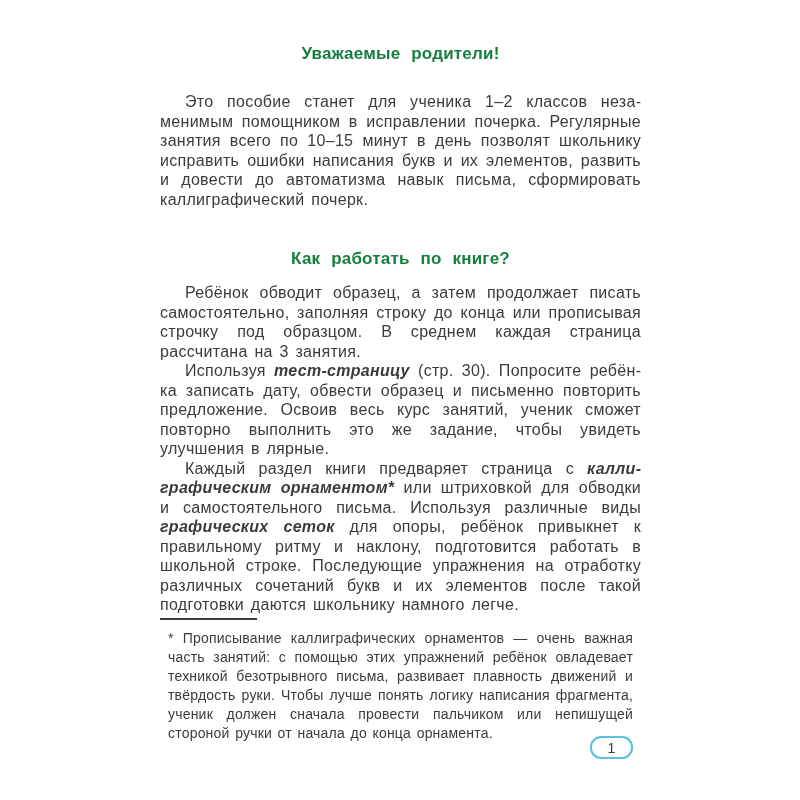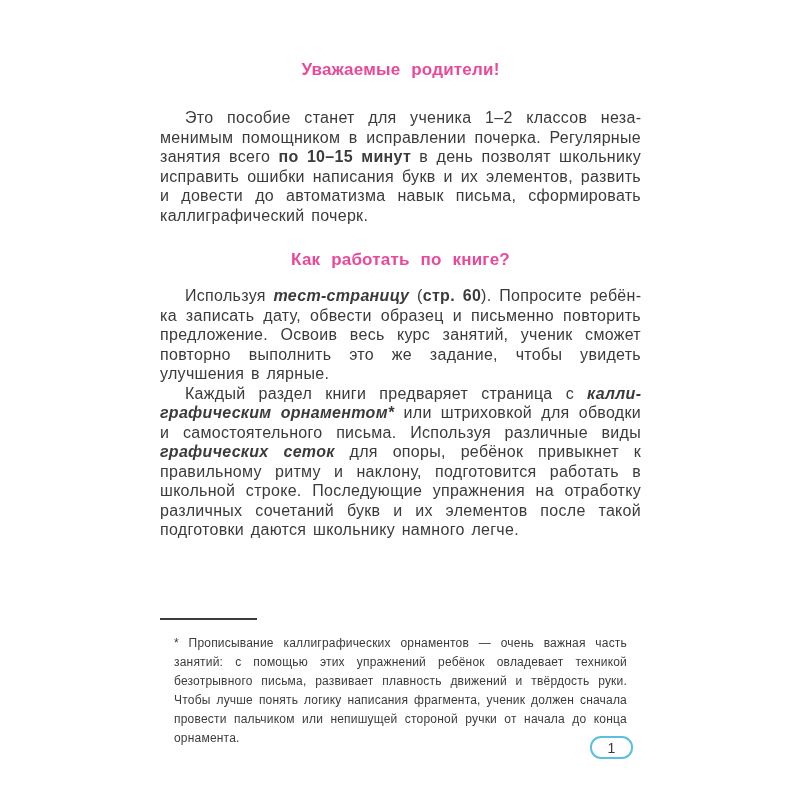--- a/index.html
+++ b/index.html
@@ -11,59 +11,59 @@
     color: #3b3b3b;
     position: relative;
     overflow: hidden;
   }
   .section {
     position: absolute;
     left: 160px;
     width: 481px;
   }
   .section-parents { top: 44px; }
-  .section-howto   { top: 234px; }
+  .section-howto   { top: 249px; }
   .heading {
-    margin: 16px;
+    margin: 0;
     font-size: 17px;
     font-weight: bold;
     text-align: center;
     word-spacing: 6px;
     letter-spacing: 0.2px;
-    color: #ec4899;
+    color: #15803d;
   }
   .paras { margin: 0; }
   .section-parents .paras { margin-top: 28px; }
   .section-howto   .paras { margin-top: 14px; }
   .body-para {
     margin: 0;
     font-size: 16px;
     line-height: 19.5px;
     text-align: justify;
     text-indent: 25px;
     word-spacing: 2px;
     letter-spacing: 0.3px;
   }
-  .seg-b { font-weight: bold; }
+  .seg-b { font-weight: normal; }
   .seg-i { font-style: italic; font-weight: bold; }
   .footnote {
     position: absolute;
     left: 160px;
     top: 618px;
     width: 481px;
   }
   .footnote-rule {
     width: 97px;
     height: 0;
     border-top: 2px solid #3b3b3b;
     margin: 0 0 9px 0;
   }
   .footnote-text {
-    margin: 14px;
-    font-size: 12px;
+    margin: 8px;
+    font-size: 14px;
     line-height: 19px;
     text-align: justify;
     word-spacing: 1.5px;
     letter-spacing: 0.2px;
   }
   .page-badge {
     position: absolute;
     left: 590px;
     top: 736px;
     width: 39px;
@@ -89,21 +89,22 @@
   <section class="section section-parents">
     <h2 class="heading">Уважаемые родители!</h2>
     <div class="paras">
         <p class="body-para"><span>Это пособие станет для ученика 1–2 классов неза­менимым помощником в исправлении почерка. Регу­лярные занятия всего </span><span class="seg-b">по 10–15 минут</span><span> в день позво­лят школьнику исправить ошибки написания букв и их элементов, развить и довести до автоматизма навык письма, сформировать каллиграфический почерк.</span></p>
       </div>
   </section>
 
   <section class="section section-howto">
     <h2 class="heading">Как работать по книге?</h2>
     <div class="paras">
-        <p class="body-para"><span>Используя </span><span class="seg-i">тест-страницу</span><span> (</span><span class="seg-b">стр. 60</span><span>). Попросите ребён­ка записать дату, обвести образец и письменно повто­рить предложение. Освоив весь курс занятий, ученик сможет повторно выполнить это же задание, чтобы увидеть улучшения в лярные.</span></p>
+        <p class="body-para"><span>Ребёнок обводит образец, а затем продолжает пи­сать самостоятельно, заполняя строку до конца или прописывая строчку под образцом. В среднем каждая страница рассчитана на </span><span class="seg-b">3 занятия</span><span>.</span></p>
+        <p class="body-para"><span>Используя </span><span class="seg-i">тест-страницу</span><span> (</span><span class="seg-b">стр. 30</span><span>). Попросите ребён­ка записать дату, обвести образец и письменно повто­рить предложение. Освоив весь курс занятий, ученик сможет повторно выполнить это же задание, чтобы увидеть улучшения в лярные.</span></p>
         <p class="body-para"><span>Каждый раздел книги предваряет страница с </span><span class="seg-i">калли­графическим орнаментом*</span><span> или штриховкой для обвод­ки и самостоятельного письма. Используя различные виды </span><span class="seg-i">графических сеток</span><span> для опоры, ребёнок привыкнет к правильному ритму и наклону, подготовится работать в школьной строке. Последующие упражнения на отра­ботку различных сочетаний букв и их элементов после такой подготовки даются школьнику намного легче.</span></p>
       </div>
   </section>
 
   <aside class="footnote">
     <div class="footnote-rule"></div>
     <p class="footnote-text" id="footnote-text"><span>* Прописывание каллиграфических орнаментов — очень важная часть занятий: с помощью этих упражнений ребёнок овладевает техникой безотрывного письма, развивает плавность движений и твёрдость руки. Чтобы лучше понять логику написания фраг­мента, ученик должен сначала провести пальчиком или непишу­щей стороной ручки от начала до конца орнамента.</span></p>
   </aside>
 
   <div class="page-badge" style="border-color: rgb(91, 191, 221);">

